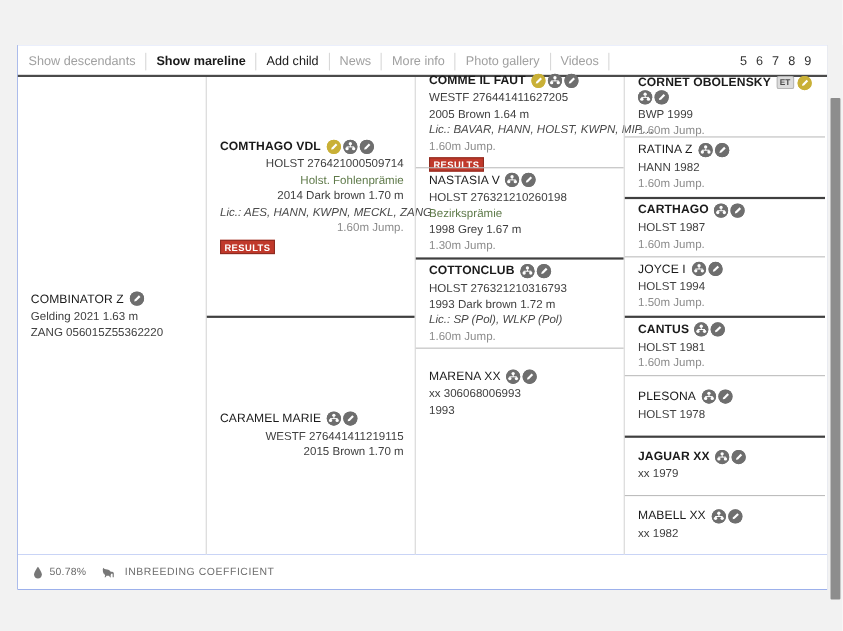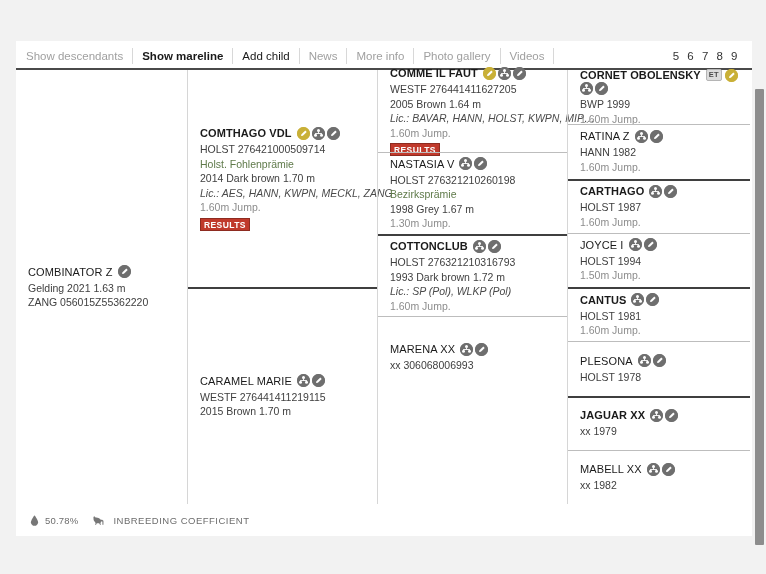--- a/index.html
+++ b/index.html
@@ -104,21 +104,21 @@
     flex-direction: column;
     justify-content: center;
     padding: 2px 10px 2px 12px;
   }
   .cell.sep-thick { border-top: 2px solid #3f3f3f; }
   .cell.sep-thin  { border-top: 1px solid #bdbdbd; }
 
   
   .c1-cell { height: 434px; }
   
-  .c2-cell { height: 279px; }
+  .c2-cell { height: 279px; text-align: right; }
   
   .c3-cell { height: 82px; }
   
   .c4-cell { height: 54.25px; }
 
   .hname {
     font-size: 11px;
     color: #1a1a1a;
     letter-spacing: .1px;
     line-height: 14px;
@@ -429,20 +429,21 @@
                 </svg>
               </span>
               <span class="ico ico-pencil">
                 <svg viewBox="0 0 13 13">
                   <circle cx="6.5" cy="6.5" r="6.5" fill="#6e6e6e"></circle>
                   <path d="M4.0 9.0 L4.5 7.3 L8.3 3.5 L9.7 4.9 L5.9 8.7 Z" fill="#ffffff"></path>
                 </svg>
               </span>
             </div>
             <div class="line">xx 306068006993</div>
+            <div class="line">1993</div>
           </div>
         </div>
       <div class="col col-4">
           <div class="cell c4-cell">
             <div class="hname bold">
               <span class="txt">CORNET OBOLENSKY</span>
               <span class="et-badge">ET</span>
               <span class="ico ico-pencil-gold">
                 <svg viewBox="0 0 13 13">
                   <circle cx="6.5" cy="6.5" r="6.5" fill="#c9b037"></circle>

